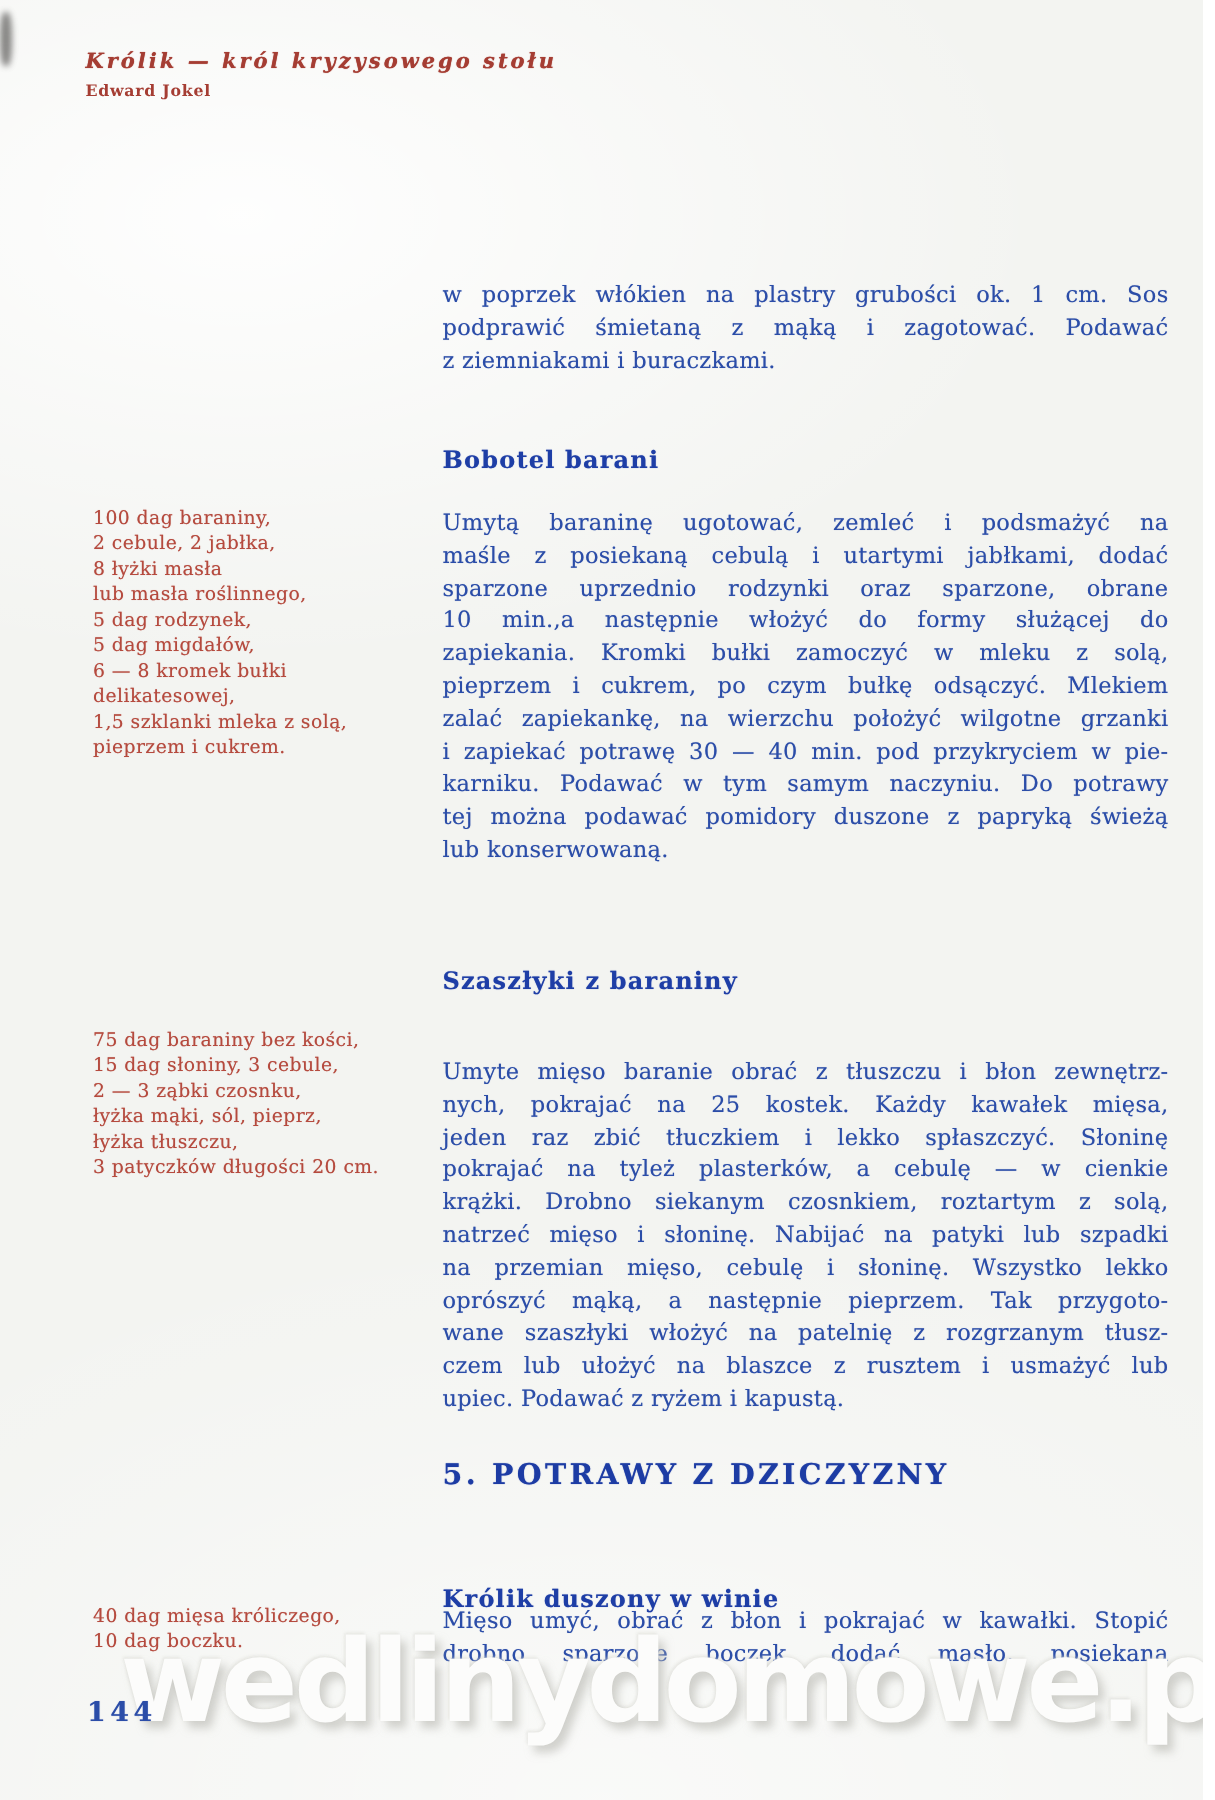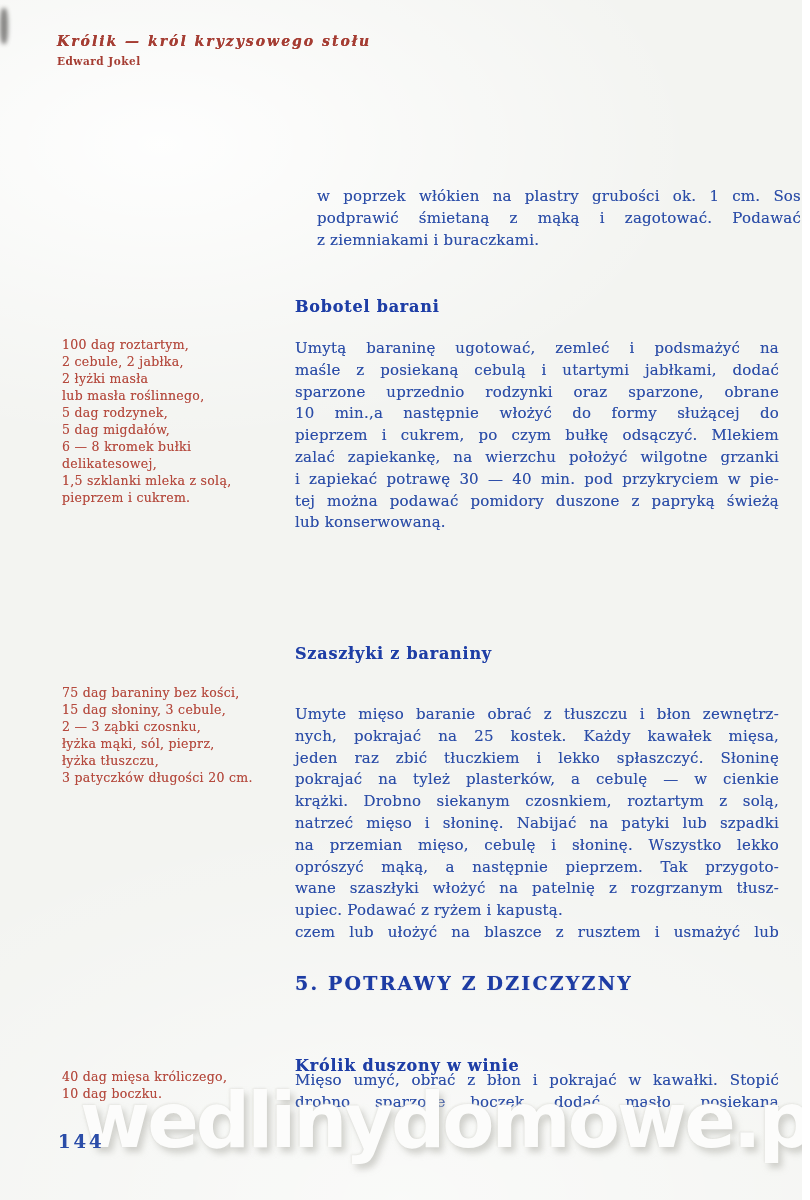--- a/index.html
+++ b/index.html
@@ -63,23 +63,23 @@
 <div class="page">
 
   <div class="smudge"></div>
 
   <div class="book-header">
     <div class="book-title">Królik — król kryzysowego stołu</div>
     <div class="book-author">Edward Jokel</div>
   </div>
 
   <div class="margin-note" style="top:336px;">
-      <div class="line">100 dag roztartym,</div>
+      <div class="line">100 dag baraniny,</div>
       <div class="line">2 cebule, 2 jabłka,</div>
-      <div class="line">2 łyżki masła</div>
+      <div class="line">8 łyżki masła</div>
       <div class="line">lub masła roślinnego,</div>
       <div class="line">5 dag rodzynek,</div>
       <div class="line">5 dag migdałów,</div>
       <div class="line">6 — 8 kromek bułki</div>
       <div class="line">delikatesowej,</div>
       <div class="line">1,5 szklanki mleka z solą,</div>
       <div class="line">pieprzem i cukrem.</div>
     </div>
 
   <div class="margin-note" style="top:684px;">
@@ -89,54 +89,56 @@
       <div class="line">łyżka mąki, sól, pieprz,</div>
       <div class="line">łyżka tłuszczu,</div>
       <div class="line">3 patyczków długości 20 cm.</div>
     </div>
 
   <div class="margin-note" style="top:1068px;">
       <div class="line">40 dag mięsa króliczego,</div>
       <div class="line">10 dag boczku.</div>
     </div>
 
-  <div class="main-col para" style="top:186px;margin-left:22px;">
+  <div class="main-col para" style="top:186px;">
       <div class="line j">w poprzek włókien na plastry grubości ok. 1 cm. Sos</div>
       <div class="line j">podprawić śmietaną z mąką i zagotować. Podawać</div>
       <div class="line">z ziemniakami i buraczkami.</div>
     </div>
 
   <div class="main-col recipe-heading" style="top:297px;">Bobotel barani</div>
 
   <div class="main-col para" style="top:338px;">
       <div class="line j">Umytą baraninę ugotować, zemleć i podsmażyć na</div>
       <div class="line j">maśle z posiekaną cebulą i utartymi jabłkami, dodać</div>
       <div class="line j">sparzone uprzednio rodzynki oraz sparzone, obrane</div>
       <div class="line j">10 min.,a następnie włożyć do formy służącej do</div>
+      <div class="line j">zapiekania. Kromki bułki zamoczyć w mleku z solą,</div>
       <div class="line j">pieprzem i cukrem, po czym bułkę odsączyć. Mlekiem</div>
       <div class="line j">zalać zapiekankę, na wierzchu położyć wilgotne grzanki</div>
       <div class="line j">i zapiekać potrawę 30 — 40 min. pod przykryciem w pie-</div>
+      <div class="line j">karniku. Podawać w tym samym naczyniu. Do potrawy</div>
       <div class="line j">tej można podawać pomidory duszone z papryką świeżą</div>
       <div class="line">lub konserwowaną.</div>
     </div>
 
   <div class="main-col recipe-heading" style="top:644px;">Szaszłyki z baraniny</div>
 
   <div class="main-col para" style="top:704px;">
       <div class="line j">Umyte mięso baranie obrać z tłuszczu i błon zewnętrz-</div>
       <div class="line j">nych, pokrajać na 25 kostek. Każdy kawałek mięsa,</div>
       <div class="line j">jeden raz zbić tłuczkiem i lekko spłaszczyć. Słoninę</div>
       <div class="line j">pokrajać na tyleż plasterków, a cebulę — w cienkie</div>
       <div class="line j">krążki. Drobno siekanym czosnkiem, roztartym z solą,</div>
       <div class="line j">natrzeć mięso i słoninę. Nabijać na patyki lub szpadki</div>
       <div class="line j">na przemian mięso, cebulę i słoninę. Wszystko lekko</div>
       <div class="line j">oprószyć mąką, a następnie pieprzem. Tak przygoto-</div>
       <div class="line j">wane szaszłyki włożyć na patelnię z rozgrzanym tłusz-</div>
+      <div class="line j">czem lub ułożyć na blaszce z rusztem i usmażyć lub</div>
       <div class="line">upiec. Podawać z ryżem i kapustą.</div>
-      <div class="line j">czem lub ułożyć na blaszce z rusztem i usmażyć lub</div>
     </div>
 
   <div class="main-col chapter-heading" style="top:972px;">5. POTRAWY Z DZICZYZNY</div>
 
   <div class="main-col recipe-heading" style="top:1044px;margin-top:12px;">Królik duszony w winie</div>
 
   <div class="main-col para" style="top:1070px;">
       <div class="line j">Mięso umyć, obrać z błon i pokrajać w kawałki. Stopić</div>
       <div class="line j">drobno sparzone boczek, dodać masło, posiekaną</div>
     </div>

